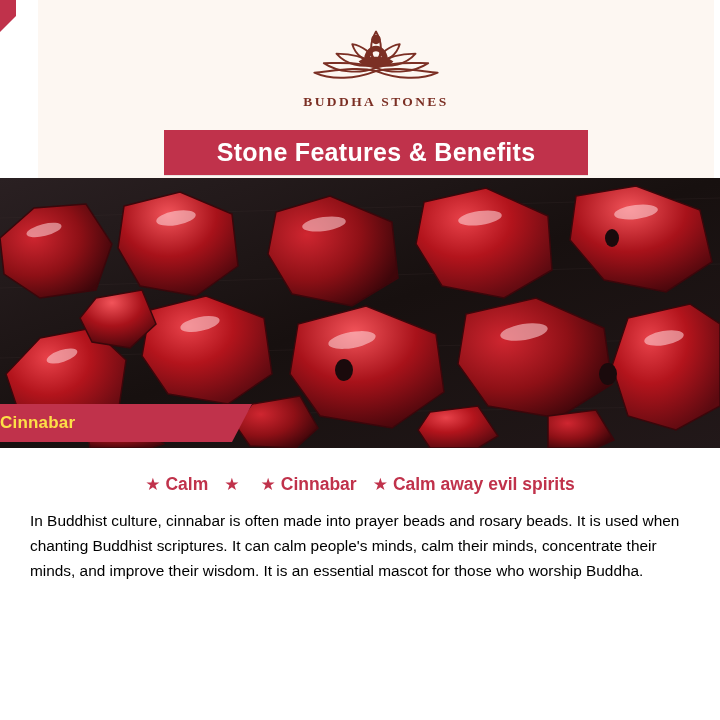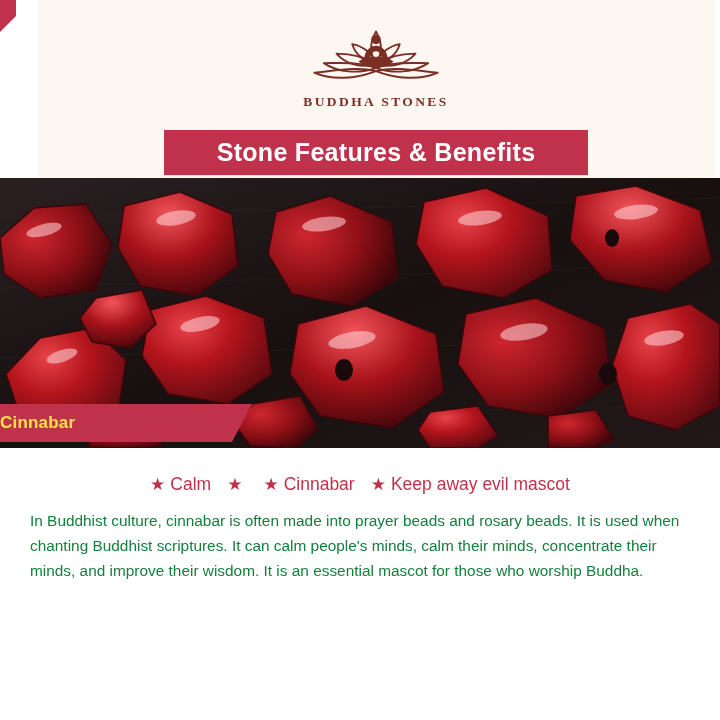--- a/index.html
+++ b/index.html
@@ -179,27 +179,27 @@
   }
   .benefit .star {
     color: #c0324b;
     font-size: 17px;
     margin-right: 5px;
     line-height: 1;
   }
   .benefit .label {
     color: #c0324b;
     font-size: 17.5px;
-    font-weight: normal;
+    font-weight: bold;
   }
 
   
   .description {
     margin: 14px 30px 0 30px;
-    color: #15803d;
+    color: #000000;
     font-size: 15.4px;
     line-height: 1.62;
     text-align: left;
   }
 </style>
 </head>
 <body>
 
 <div class="page">
 
@@ -333,20 +333,20 @@
       </div>
       <div class="benefit">
         <span class="star">★</span>
       </div>
       <div class="benefit">
         <span class="star">★</span>
         <span class="label">Cinnabar</span>
       </div>
       <div class="benefit">
         <span class="star">★</span>
-        <span class="label">Keep away evil mascot</span>
+        <span class="label">Calm away evil spirits</span>
       </div>
     </div>
 
     <p class="description">In Buddhist culture, cinnabar is often made into prayer beads and rosary beads. It is used when chanting Buddhist scriptures. It can calm people's minds, calm their minds, concentrate their minds, and improve their wisdom. It is an essential mascot for those who worship Buddha.</p>
   </div>
 
 </div>
 
 </body></html>

